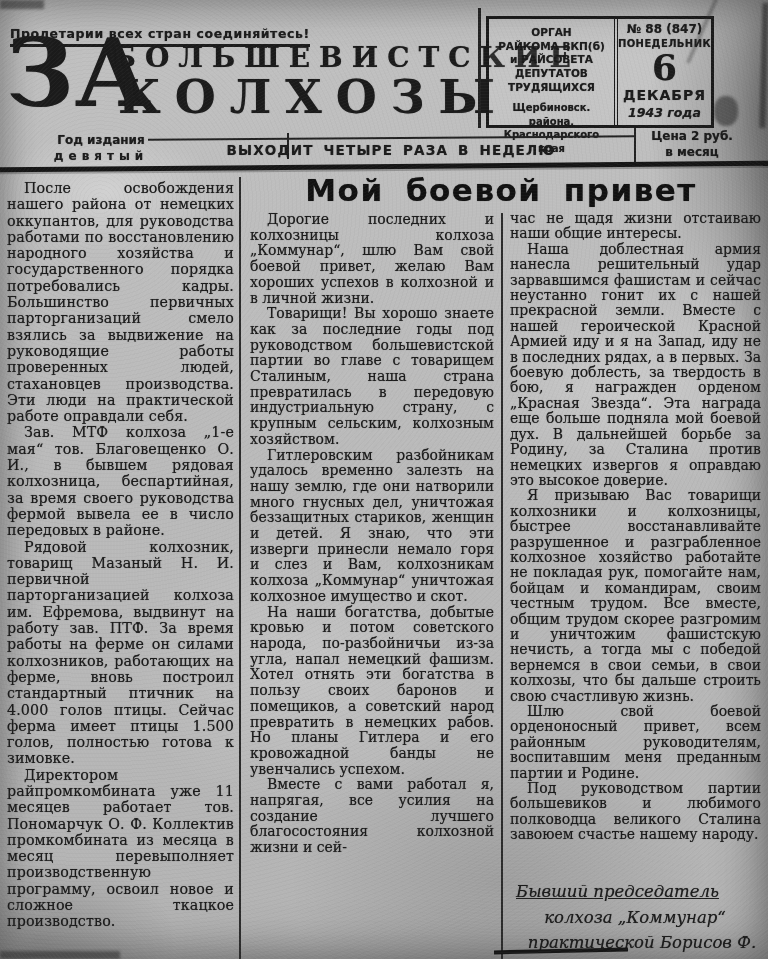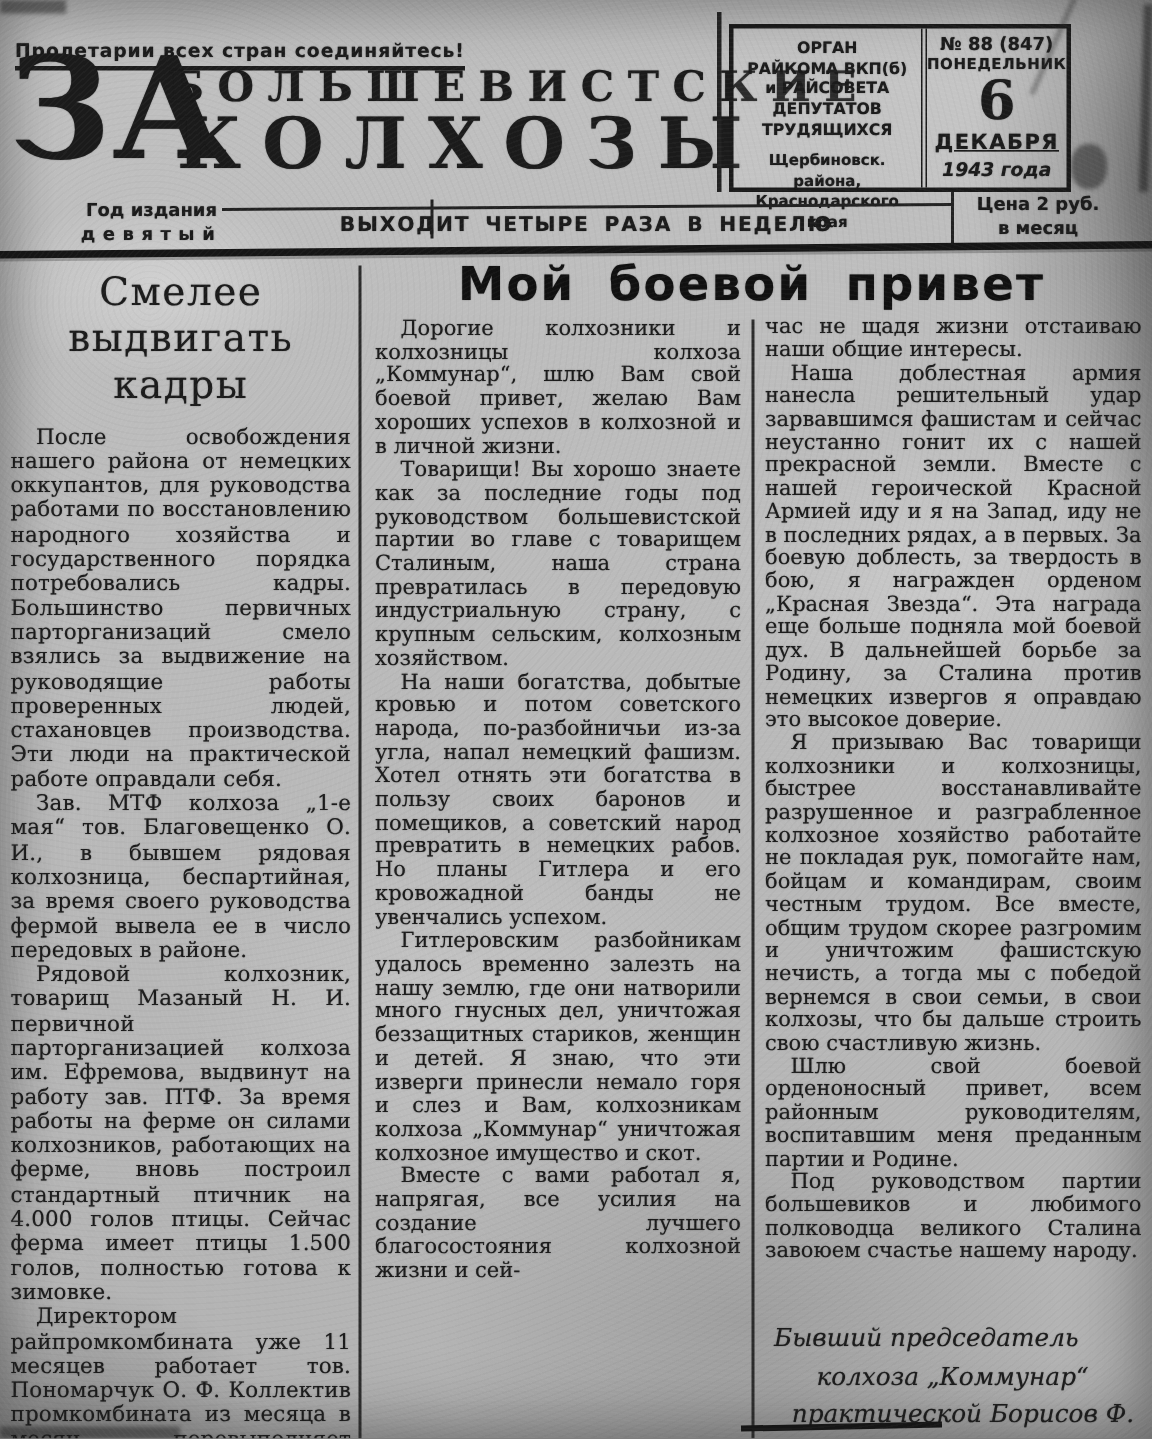--- a/index.html
+++ b/index.html
@@ -31,21 +31,21 @@
   .title2{position:absolute;left:118px;top:69px;font-family:"DejaVu Serif",serif;font-weight:bold;font-size:47px;letter-spacing:14px;white-space:nowrap;}
   .mast-vline{position:absolute;left:478px;top:8px;width:3px;height:120px;background:#222;}
   .info-box{position:absolute;left:486px;top:16px;width:222px;height:106px;border:3px solid #1a1a1a;display:flex;background:rgba(255,255,255,.08);}
   .info-left{width:54%;border-right:4px double #1a1a1a;text-align:center;padding:7px 3px 0 3px;font:bold 10.5px "DejaVu Sans",sans-serif;line-height:1.3;}
   .info-left .organ div{white-space:nowrap;}
   .info-left .region{margin-top:7px;font-weight:bold;font-size:10px;line-height:1.35;}
   .info-right{flex:1;text-align:center;font-family:"DejaVu Sans",sans-serif;font-weight:bold;padding-top:3px;}
   .issue{font-size:12px;}
   .weekday{font-size:10px;letter-spacing:.4px;margin-top:2px;}
   .day{font-size:36px;line-height:1.05;font-family:"DejaVu Serif",serif;}
-  .month{font-size:14px;letter-spacing:1px;text-decoration:underline;}
+  .month{font-size:14px;letter-spacing:1px;}
   .year{font-size:12.5px;margin-top:2px;font-style:italic;}
 
   
   .edition{position:absolute;left:36px;top:133px;width:130px;text-align:center;font:bold 12px "DejaVu Sans",sans-serif;line-height:1.3;}
   .edition .ed2{letter-spacing:5px;}
   .band-topline{position:absolute;left:148px;top:137px;width:486px;height:2px;background:#222;transform:rotate(-.4deg);}
   .band-vl1{position:absolute;left:287px;top:133px;width:2px;height:26px;background:#222;}
   .frequency{position:absolute;left:150px;top:142px;width:482px;text-align:center;font:bold 13.5px "DejaVu Sans",sans-serif;letter-spacing:1.2px;word-spacing:4px;}
   .band-vl2{position:absolute;left:634px;top:128px;width:2px;height:34px;background:#222;}
   .price{position:absolute;left:640px;top:129px;width:104px;text-align:center;font:bold 12px "DejaVu Sans",sans-serif;line-height:1.3;}
@@ -58,21 +58,21 @@
   .left-head{margin:0 0 10px 0;text-align:center;font-family:"DejaVu Serif",serif;font-weight:normal;font-size:26px;line-height:1.2;letter-spacing:1px;}
   .body p{margin:0;text-align:justify;text-indent:17px;}
   .left-col .body{font-size:14.3px;line-height:16.3px;letter-spacing:.1px;}
   .main-head{position:absolute;left:248px;top:172px;width:506px;margin:0;text-align:center;font-family:"DejaVu Sans",sans-serif;font-weight:bold;font-size:31px;letter-spacing:1.5px;word-spacing:10px;color:#111;}
   .mid-col{position:absolute;left:250px;top:212px;width:244px;height:747px;overflow:hidden;}
   .mid-col .body{font-size:14px;line-height:15.7px;}
   .right-col{position:absolute;left:510px;top:211px;width:251px;height:668px;overflow:hidden;}
   .right-col .body{font-size:14px;line-height:15.4px;}
   .no-indent{text-indent:0 !important;}
   .signature{position:absolute;left:508px;top:879px;width:254px;font-style:italic;font-size:16.5px;line-height:1.55;}
-  .sig1{padding-left:8px;}
+  .sig1{padding-left:8px;text-decoration:underline;}
   .sig2{text-align:center;}
   .sig3{text-align:center;padding-left:14px;}
   .end-rule{position:absolute;left:494px;top:949px;width:134px;height:4px;background:#161616;transform:rotate(-1.2deg);}
 
   
   .art{position:absolute;pointer-events:none;filter:blur(1.5px);background:rgba(25,25,25,.55);}
   .art-edge-r{right:1px;top:3px;width:6px;height:125px;transform:rotate(1.5deg);}
   .art-crack{left:701px;top:-6px;width:3px;height:72px;transform:rotate(24deg);background:rgba(40,40,40,.45);}
   .art-blob{left:714px;top:96px;width:24px;height:30px;border-radius:45%;background:rgba(25,25,25,.5);}
   .art-tl{left:0;top:0;width:44px;height:9px;background:rgba(25,25,25,.5);}
@@ -123,38 +123,37 @@
   <div class="price ink">
     <div>Цена 2 руб.</div>
     <div>в месяц</div>
   </div>
   <div class="thick-rule"></div>
 
   <div class="divider1"></div>
   <div class="divider2"></div>
 
   <div class="left-col">
-    <h2 class="left-head ink">Смелее выдвигать кадры</h2>
     <div class="body ink">
       <p>После освобождения нашего района от немецких оккупантов, для руководства работами по восстановлению народного хозяйства и государственного порядка потребовались кадры. Большинство первичных парторганизаций смело взялись за выдвижение на руководящие работы проверенных людей, стахановцев производства. Эти люди на практической работе оправдали себя.</p>
       <p>Зав. МТФ колхоза „1-е мая“ тов. Благовещенко О. И., в бывшем рядовая колхозница, беспартийная, за время своего руководства фермой вывела ее в число передовых в районе.</p>
       <p>Рядовой колхозник, товарищ Мазаный Н. И. первичной парторганизацией колхоза им. Ефремова, выдвинут на работу зав. ПТФ. За время работы на ферме он силами колхозников, работающих на ферме, вновь построил стандартный птичник на 4.000 голов птицы. Сейчас ферма имеет птицы 1.500 голов, полностью готова к зимовке.</p>
       <p>Директором райпромкомбината уже 11 месяцев работает тов. Пономарчук О. Ф. Коллектив промкомбината из месяца в месяц перевыполняет производственную программу, освоил новое и сложное ткацкое производство.</p>
 
     </div>
   </div>
 
   <h1 class="main-head ink">Мой боевой привет</h1>
 
   <div class="mid-col">
     <div class="body ink">
-      <p>Дорогие колхозники и колхозницы колхоза „Коммунар“, шлю Вам свой боевой привет, желаю Вам хороших успехов в колхозной и в личной жизни.</p>
+      <p>Дорогие последних и колхозницы колхоза „Коммунар“, шлю Вам свой боевой привет, желаю Вам хороших успехов в колхозной и в личной жизни.</p>
       <p>Товарищи! Вы хорошо знаете как за последние годы под руководством большевистской партии во главе с товарищем Сталиным, наша страна превратилась в передовую индустриальную страну, с крупным сельским, колхозным хозяйством.</p>
+      <p>Гитлеровским разбойникам удалось временно залезть на нашу землю, где они натворили много гнусных дел, уничтожая беззащитных стариков, женщин и детей. Я знаю, что эти изверги принесли немало горя и слез и Вам, колхозникам колхоза „Коммунар“ уничтожая колхозное имущество и скот.</p>
       <p>На наши богатства, добытые кровью и потом советского народа, по-разбойничьи из-за угла, напал немецкий фашизм. Хотел отнять эти богатства в пользу своих баронов и помещиков, а советский народ превратить в немецких рабов. Но планы Гитлера и его кровожадной банды не увенчались успехом.</p>
-      <p>Гитлеровским разбойникам удалось временно залезть на нашу землю, где они натворили много гнусных дел, уничтожая беззащитных стариков, женщин и детей. Я знаю, что эти изверги принесли немало горя и слез и Вам, колхозникам колхоза „Коммунар“ уничтожая колхозное имущество и скот.</p>
       <p>Вместе с вами работал я, напрягая, все усилия на создание лучшего благосостояния колхозной жизни и сей-</p>
     </div>
   </div>
 
   <div class="right-col">
     <div class="body ink">
       <p class="no-indent">час не щадя жизни отстаиваю наши общие интересы.</p>
       <p>Наша доблестная армия нанесла решительный удар зарвавшимся фашистам и сейчас неустанно гонит их с нашей прекрасной земли. Вместе с нашей героической Красной Армией иду и я на Запад, иду не в последних рядах, а в первых. За боевую доблесть, за твердость в бою, я награжден орденом „Красная Звезда“. Эта награда еще больше подняла мой боевой дух. В дальнейшей борьбе за Родину, за Сталина против немецких извергов я оправдаю это высокое доверие.</p>
       <p>Я призываю Вас товарищи колхозники и колхозницы, быстрее восстанавливайте разрушенное и разграбленное колхозное хозяйство работайте не покладая рук, помогайте нам, бойцам и командирам, своим честным трудом. Все вместе, общим трудом скорее разгромим и уничтожим фашистскую нечисть, а тогда мы с победой вернемся в свои семьи, в свои колхозы, что бы дальше строить свою счастливую жизнь.</p>
       <p>Шлю свой боевой орденоносный привет, всем районным руководителям, воспитавшим меня преданным партии и Родине.</p>

